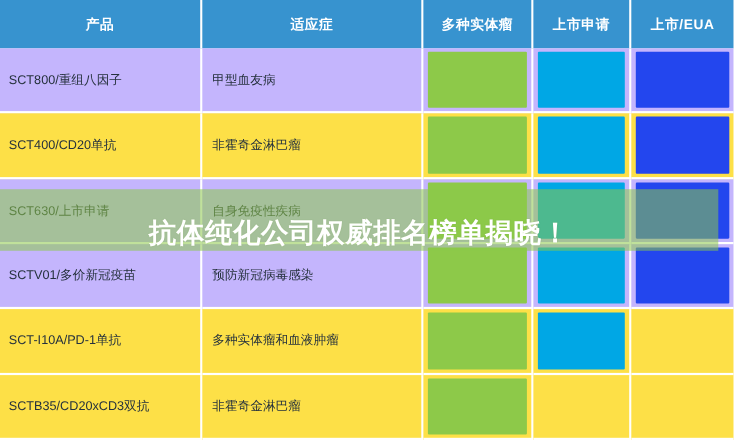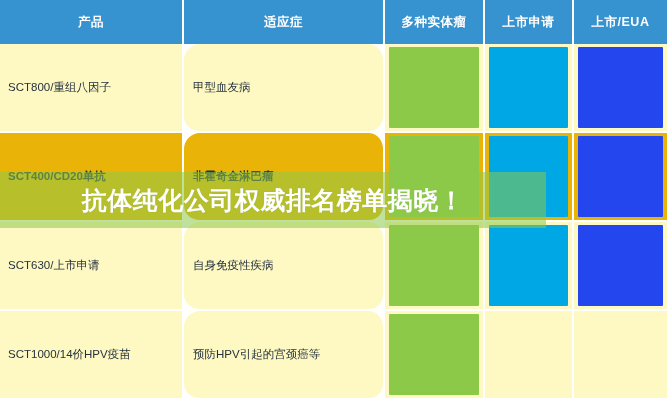--- a/index.html
+++ b/index.html
@@ -39,22 +39,22 @@
     text-align: center;
     vertical-align: middle;
     height: 44px;
     border-right: 2px solid #ffffff;
     letter-spacing: 0.5px;
   }
   .thead-row th:last-child { border-right: none; }
   .thead-row th.col-prod { padding-left: 0; }
 
   
-  .row-a td { background: #fef9c3; }
-  .row-b td { background: #eab308; font-weight: bold; }
+  .row-a td { background: #c4b5fd; }
+  .row-b td { background: #fde047; }
 
   tbody td {
     height: 34.6px;
     border-right: 2px solid #ffffff;
     border-bottom: 2px solid #ffffff;
     vertical-align: middle;
     padding: 0;
   }
   tbody td:last-child { border-right: none; }
 
@@ -62,21 +62,20 @@
     padding-left: 8px;
     font-size: 11.5px;
     color: #25313d;
     white-space: nowrap;
   }
   td.cell-indication {
     padding-left: 9px;
     font-size: 11.5px;
     color: #25313d;
     white-space: nowrap;
-    border-radius: 16px;
   }
 
   
   td.cell-status { position: relative; }
   .bar {
     position: absolute;
     left: 4px; right: 4px;
     top: 3px; bottom: 3px;
     border-radius: 1px;
   }
@@ -90,25 +89,25 @@
   .c-indic  { width: 201px; }
   .c-clin   { width: 100px; }
   .c-file   { width: 89px; }
   .c-mkt    { width: 93px; }
 
   
   .overlay-banner {
     position: absolute;
     left: 0;
     top: 172px;
-    width: 546px;
+    width: 653px;
     height: 56px;
     background: rgba(141, 201, 73, 0.55);
     display: flex;
-    align-items: center;
+    align-items: flex-end;
     justify-content: center;
     pointer-events: none;
   }
   .overlay-text {
     font-family: "DejaVu Sans", "Liberation Sans", sans-serif;
     font-size: 25px;
     font-weight: bold;
     color: #ffffff;
     letter-spacing: 0.5px;
     white-space: nowrap;
@@ -171,22 +170,48 @@
             <div class="bar clinical"></div>
           </td>
           <td class="cell-status">
             <div class="bar filing"></div>
           </td>
           <td class="cell-status">
             <div class="bar market"></div>
           </td>
         </tr>
         <tr class="row-a">
-          <td class="cell-product">SCT1000/14价HPV疫苗</td>
-          <td class="cell-indication">预防HPV引起的宫颈癌等</td>
+          <td class="cell-product">SCTV01/多价新冠疫苗</td>
+          <td class="cell-indication">预防新冠病毒感染</td>
+          <td class="cell-status">
+            <div class="bar clinical"></div>
+          </td>
+          <td class="cell-status">
+            <div class="bar filing"></div>
+          </td>
+          <td class="cell-status">
+            <div class="bar market"></div>
+          </td>
+        </tr>
+        <tr class="row-b">
+          <td class="cell-product">SCT-I10A/PD-1单抗</td>
+          <td class="cell-indication">多种实体瘤和血液肿瘤</td>
+          <td class="cell-status">
+            <div class="bar clinical"></div>
+          </td>
+          <td class="cell-status">
+            <div class="bar filing"></div>
+          </td>
+          <td class="cell-status">
+            <div class="bar none"></div>
+          </td>
+        </tr>
+        <tr class="row-b">
+          <td class="cell-product">SCTB35/CD20xCD3双抗</td>
+          <td class="cell-indication">非霍奇金淋巴瘤</td>
           <td class="cell-status">
             <div class="bar clinical"></div>
           </td>
           <td class="cell-status">
             <div class="bar none"></div>
           </td>
           <td class="cell-status">
             <div class="bar none"></div>
           </td>
         </tr>

